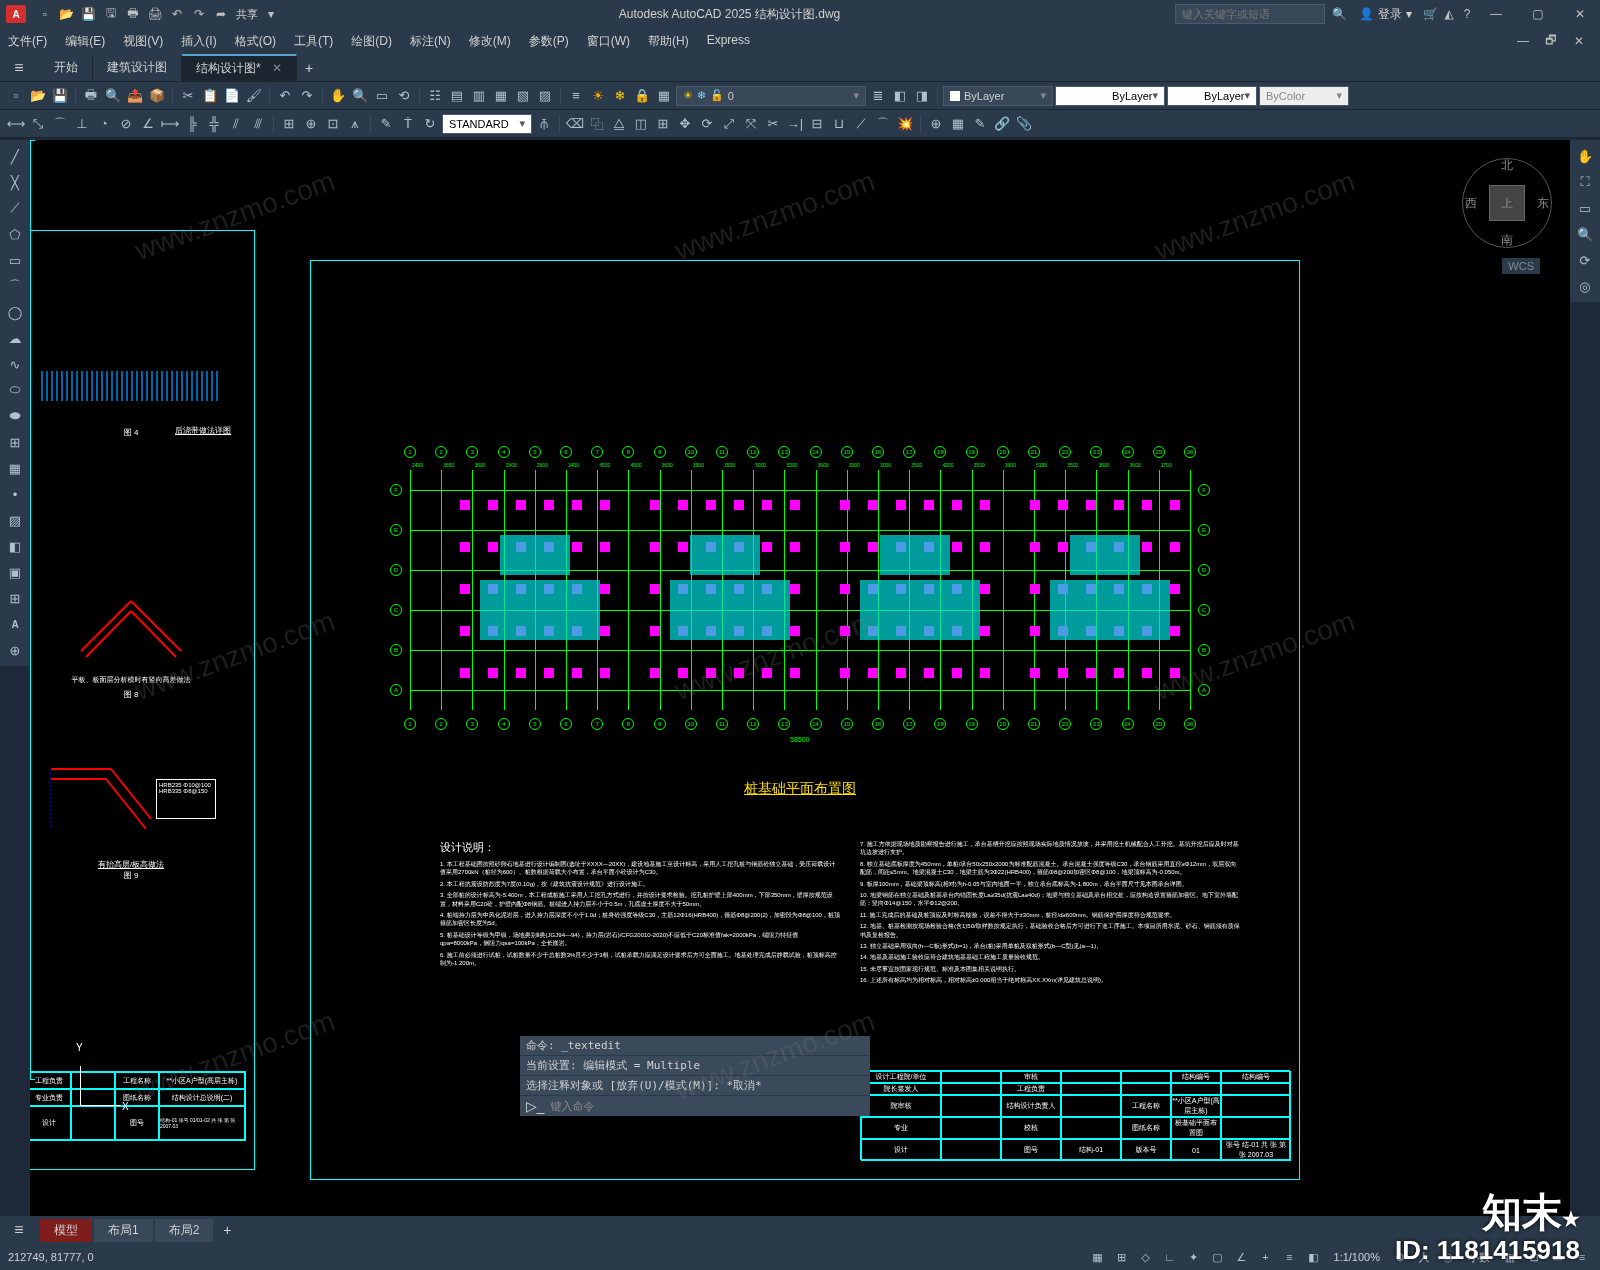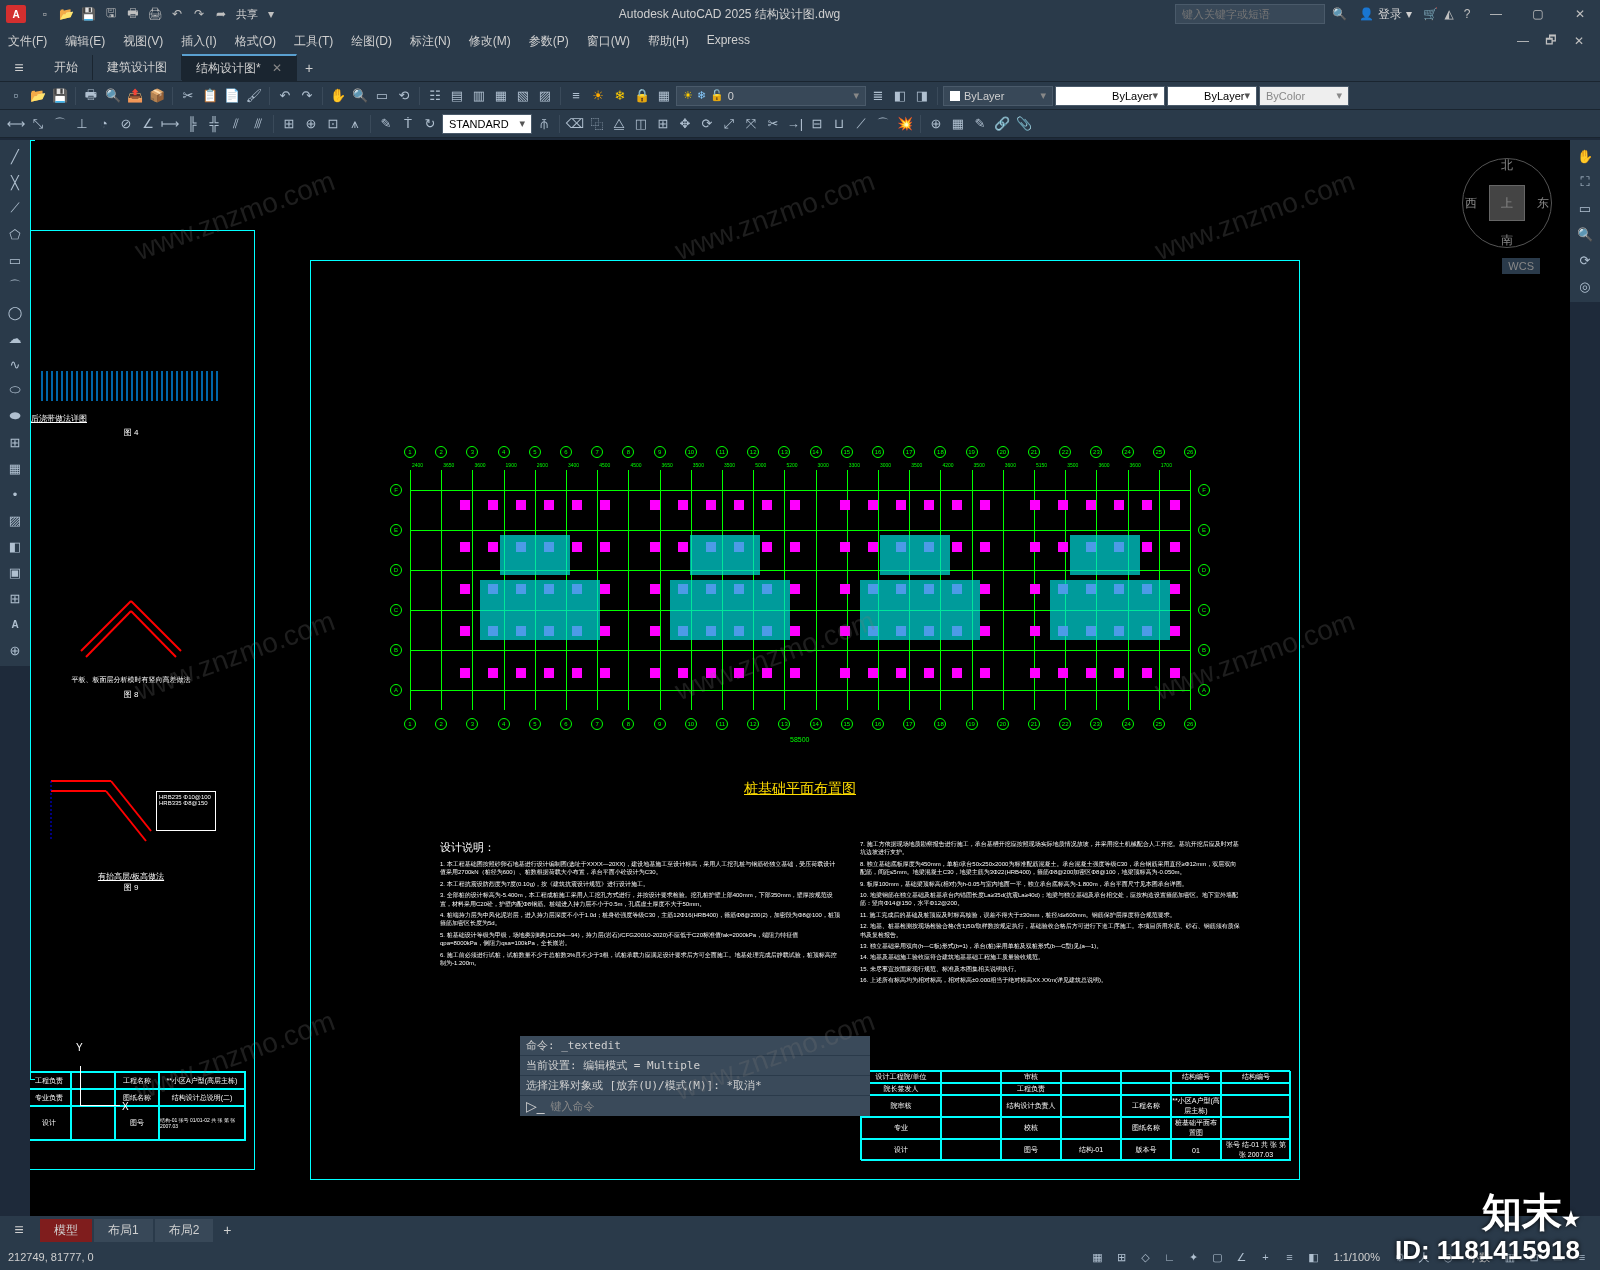--- a/index.html
+++ b/index.html
@@ -337,34 +337,34 @@
     <span class="vc-s">南</span>
     <span class="vc-e">东</span>
     <span class="vc-w">西</span>
     <div class="viewcube-center">上</div>
   </div>
   <div class="wcs-badge">WCS</div>
 
   <div class="sheet-border sheet-left">
     <div class="detail-box" style="left:10px;top:130px;width:200px;height:90px;">
       <div style="position:absolute;left:10px;top:10px;width:180px;height:30px;background:repeating-linear-gradient(90deg,#06a,#06a 2px,transparent 2px,transparent 5px);"></div>
-      <div style="position:absolute;width:100%;top:52px;text-align:left;color:#fff;font-size:8px;text-decoration:underline;">后浇带做法详图</div>
+      <div style="position:absolute;width:100%;top:64px;text-align:right;color:#fff;font-size:8px;text-decoration:underline;">后浇带做法详图</div>
       <div style="position:absolute;width:100%;top:66px;text-align:center;color:#fff;font-size:8px;">图 4</div>
     </div>
     <div class="detail-box" style="left:10px;top:360px;width:200px;height:130px;">
       <svg width="120" height="80" style="margin-left:40px;">
         <line x1="10" y1="60" x2="60" y2="10" stroke="#f00" stroke-width="2"></line>
         <line x1="60" y1="10" x2="110" y2="60" stroke="#f00" stroke-width="2"></line>
         <line x1="15" y1="66" x2="60" y2="20" stroke="#f00" stroke-width="2"></line>
         <line x1="60" y1="20" x2="105" y2="66" stroke="#f00" stroke-width="2"></line>
       </svg>
       <div style="text-align:center;color:#fff;font-size:7px;">平板、板面层分析模时有竖向高差做法</div>
       <div style="text-align:center;color:#fff;font-size:8px;margin-top:4px;">图 8</div>
     </div>
-    <div class="detail-box" style="left:10px;top:520px;width:200px;height:170px;">
+    <div class="detail-box" style="left:10px;top:508px;width:200px;height:170px;">
       <svg width="120" height="110" style="margin-left:10px;">
         <line x1="10" y1="30" x2="70" y2="30" stroke="#f00" stroke-width="2"></line>
         <line x1="70" y1="30" x2="110" y2="80" stroke="#f00" stroke-width="2"></line>
         <line x1="10" y1="40" x2="65" y2="40" stroke="#f00" stroke-width="2"></line>
         <line x1="65" y1="40" x2="105" y2="90" stroke="#f00" stroke-width="2"></line>
         <line x1="10" y1="30" x2="10" y2="90" stroke="#00f" stroke-dasharray="2,2"></line>
       </svg>
       <div style="position:absolute;right:15px;top:40px;border:1px solid #fff;width:60px;height:40px;font-size:6px;color:#fff;padding:2px;">HRB235 Φ10@100<br>HRB335 Φ8@150</div>
       <div style="text-align:center;color:#fff;font-size:8px;text-decoration:underline;margin-top:6px;">有抬高层/板高做法</div>
       <div style="text-align:center;color:#fff;font-size:8px;">图 9</div>

